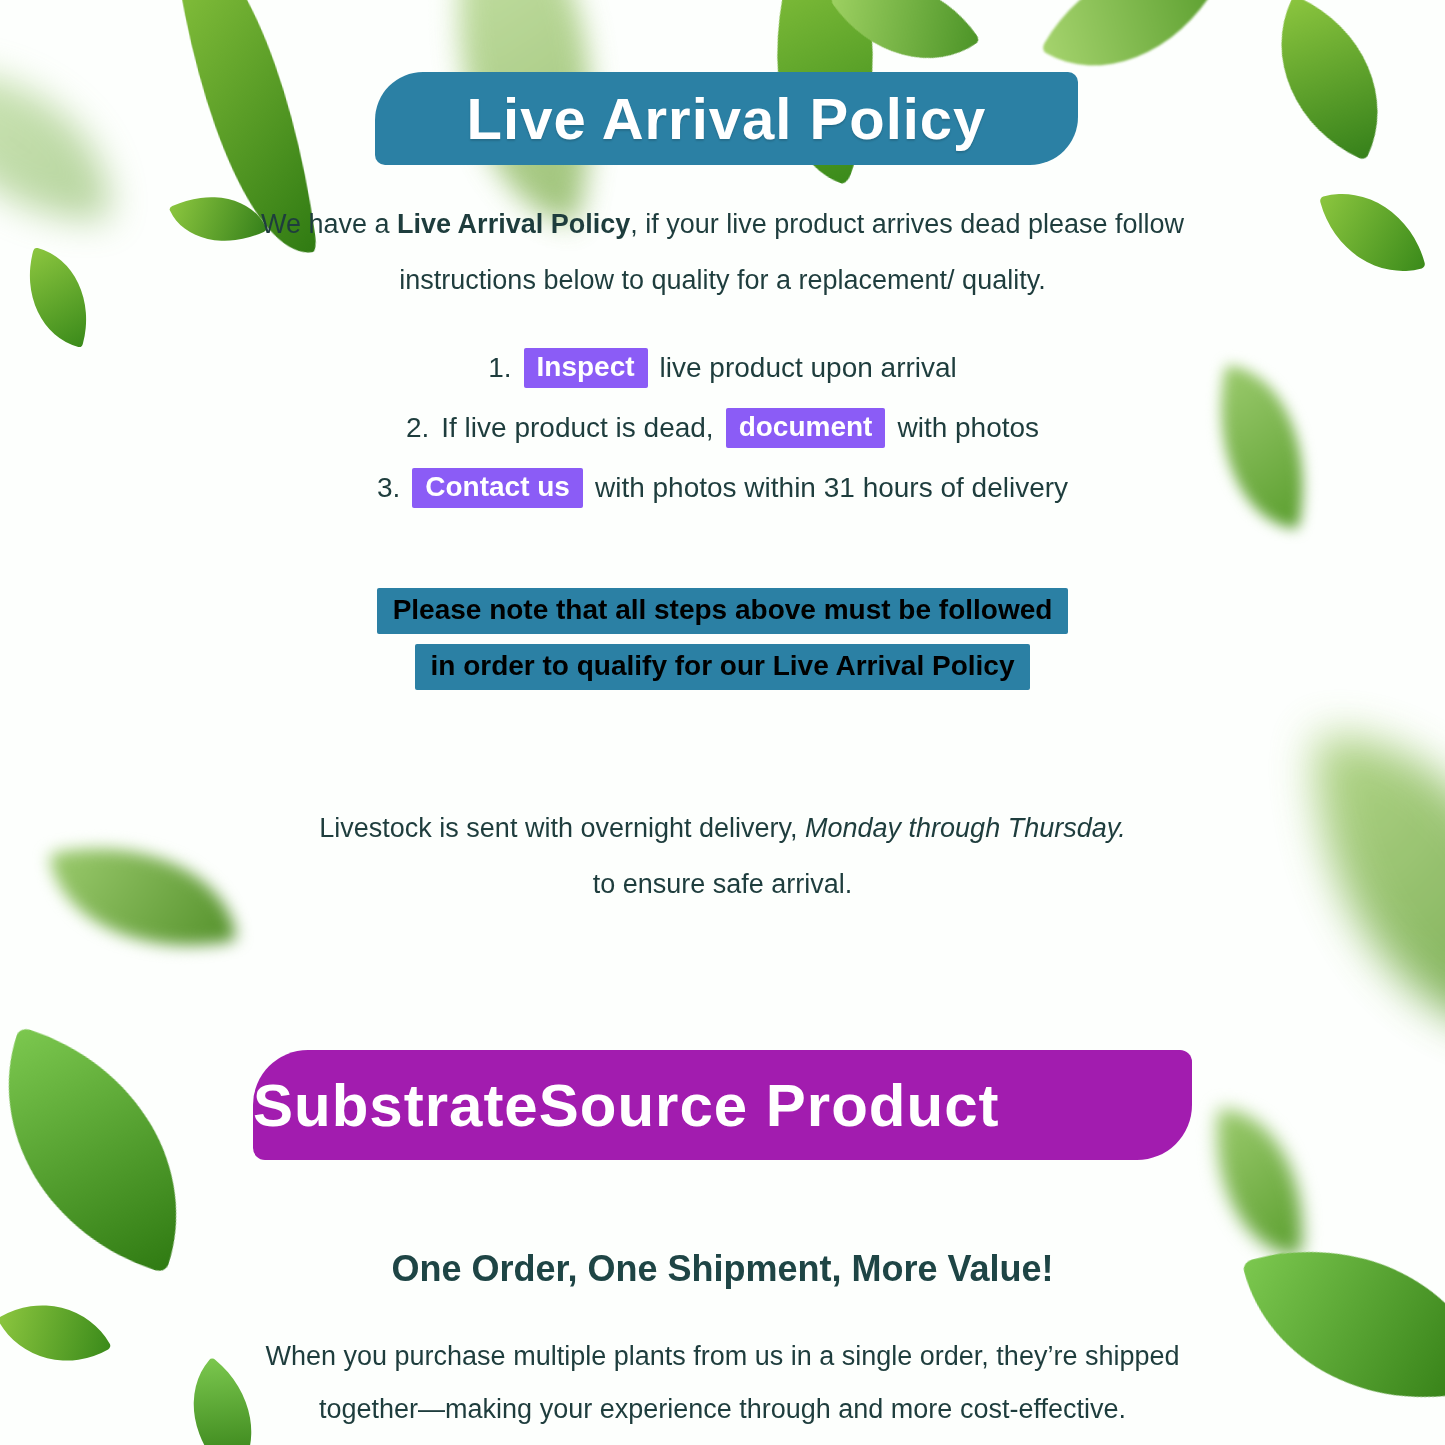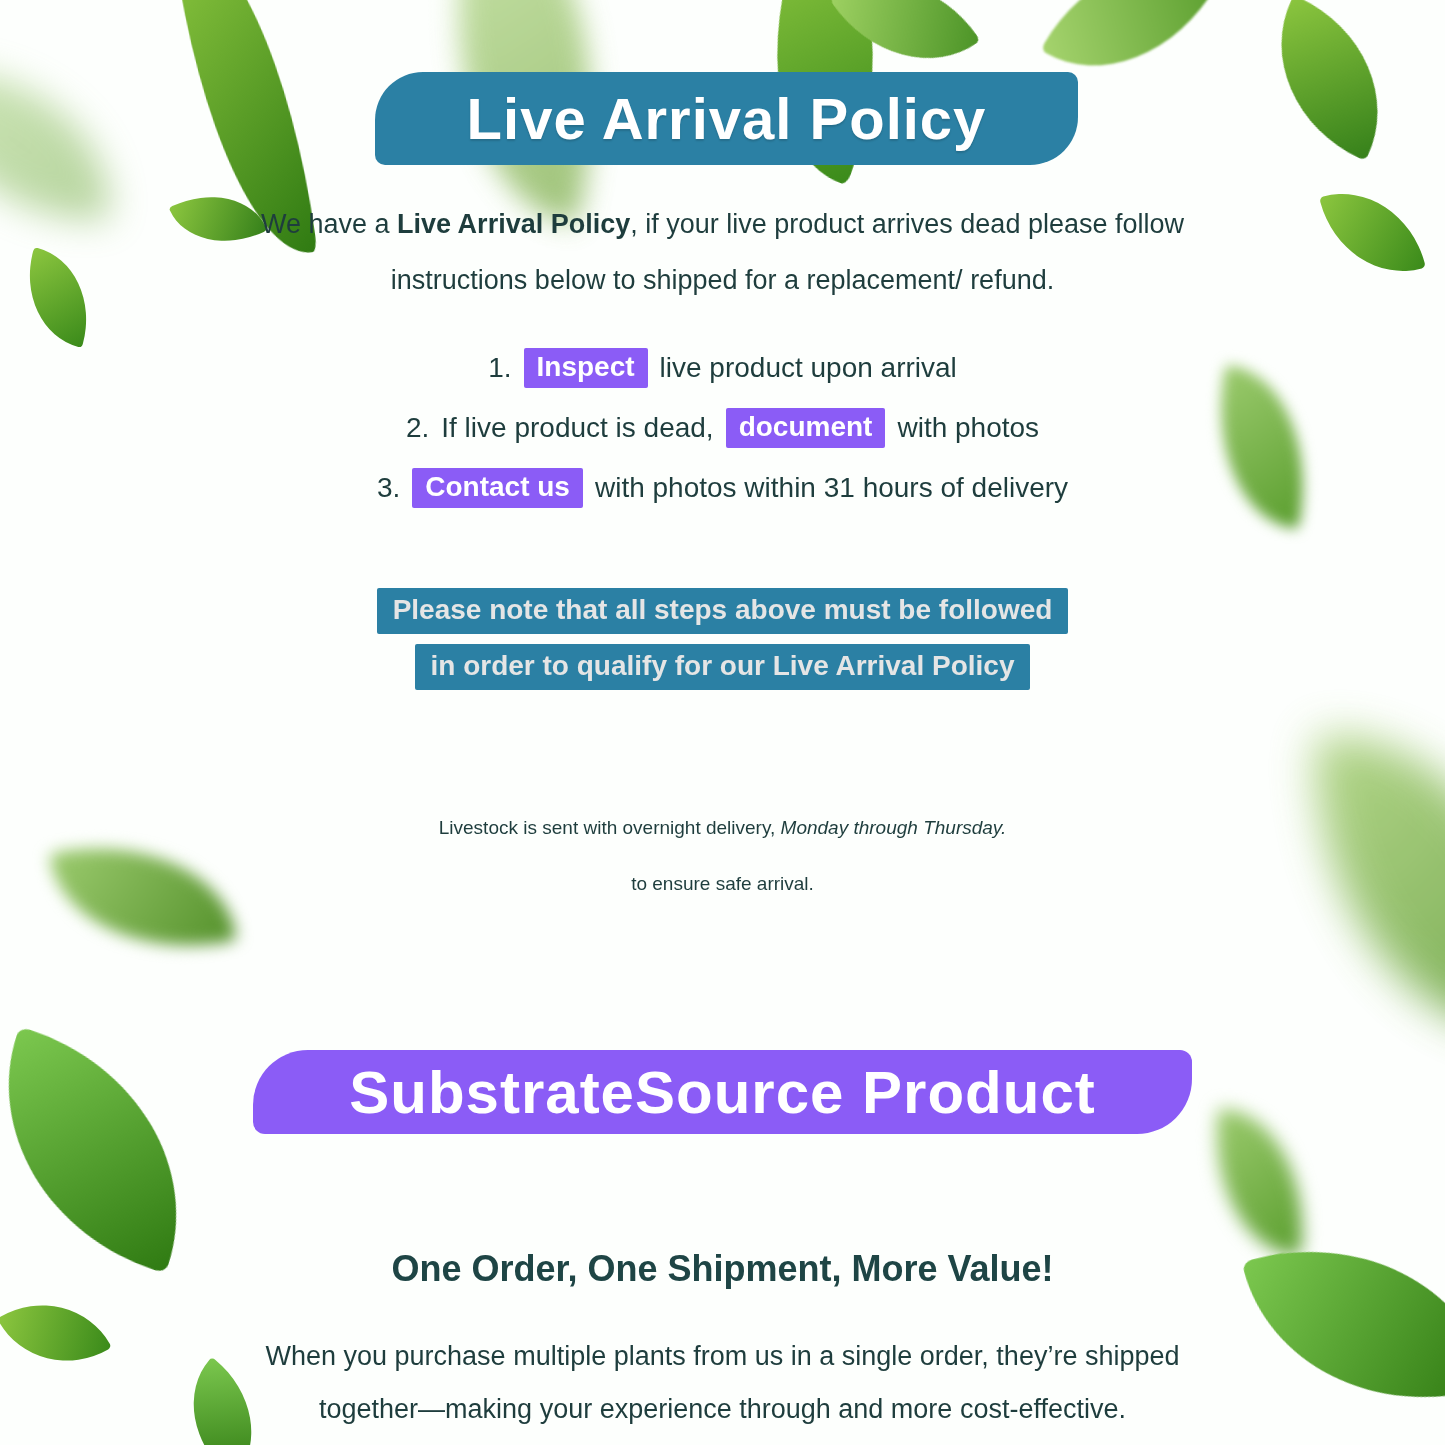--- a/index.html
+++ b/index.html
@@ -30,31 +30,31 @@
   .steps{position:absolute;left:0;top:348px;width:100%;
     display:flex;flex-direction:column;align-items:center;gap:20px;
     font-size:28px;}
   .step-row{display:flex;align-items:center;gap:12px;}
   .hl{
     background:#8b5cf6;color:#ffffff;font-weight:bold;
     padding:3px 13px 5px 13px;border-radius:2px;display:inline-block;
   }
   .note{position:absolute;left:0;top:583px;width:100%;text-align:center;}
   .note-line{
-    display:inline-block;background:#2b80a4;color:#e5e5e5;
+    display:inline-block;background:#2b80a4;color:#000000;
     font-weight:bold;font-size:28px;padding:6px 16px 8px 16px;margin:5px 0;
     border-radius:2px;
   }
   .shipping{position:absolute;left:0;top:800px;width:100%;text-align:center;
-    font-size:19px;line-height:56px;}
+    font-size:27px;line-height:56px;}
   .shipping i{font-style:italic;}
   .product-banner{
-    position:absolute;left:253px;top:1050px;width:939px;height:84px;
-    background:#8b5cf6;border-radius:55px 12px 55px 12px;
-    display:flex;align-items:center;justify-content:center;
+    position:absolute;left:253px;top:1050px;width:939px;height:110px;
+    background:#a21caf;border-radius:55px 12px 55px 12px;
+    display:flex;align-items:center;justify-content:flex-start;
   }
   .product-banner-title{
     color:#ffffff;font-size:60px;font-weight:bold;letter-spacing:1px;
   }
   .value-heading{position:absolute;left:0;top:1200px;width:100%;text-align:center;
     font-size:36px;font-weight:bold;color:#1e4545;margin-top:48px;}
   .value-body{position:absolute;left:0;top:1330px;width:100%;text-align:center;
     font-size:27px;line-height:53px;}
 </style>
 </head>
@@ -80,21 +80,21 @@
   <div class="leaf" style="left:175px;top:1378px;width:95px;height:80px;transform:rotate(40deg);--c1:#7cc84f;--c2:#2f7a12;"></div>
   <div class="leaf" style="left:1212px;top:1112px;width:95px;height:140px;transform:rotate(5deg);--c1:#9ccb6e;--c2:#5a9e2e;filter:blur(9px);"></div>
   <div class="leaf" style="left:1262px;top:1232px;width:210px;height:185px;transform:rotate(-15deg);--c1:#7cc84f;--c2:#2f7a12;filter:blur(.5px);"></div>
 
   <div class="banner">
     <span class="banner-title">Live Arrival Policy</span>
   </div>
 
   <div class="intro">
     <div><span>We have a </span><b>Live Arrival Policy</b><span>, if your live product arrives dead please follow</span></div>
-    <div>instructions below to shipped for a replacement/ refund.</div>
+    <div>instructions below to quality for a replacement/ quality.</div>
   </div>
 
   <div class="steps">
     <div class="step-row">
       <span>1.</span>
       <span class="hl">Inspect</span>
       <span>live product upon arrival</span>
     </div>
     <div class="step-row">
       <span>2.</span>

